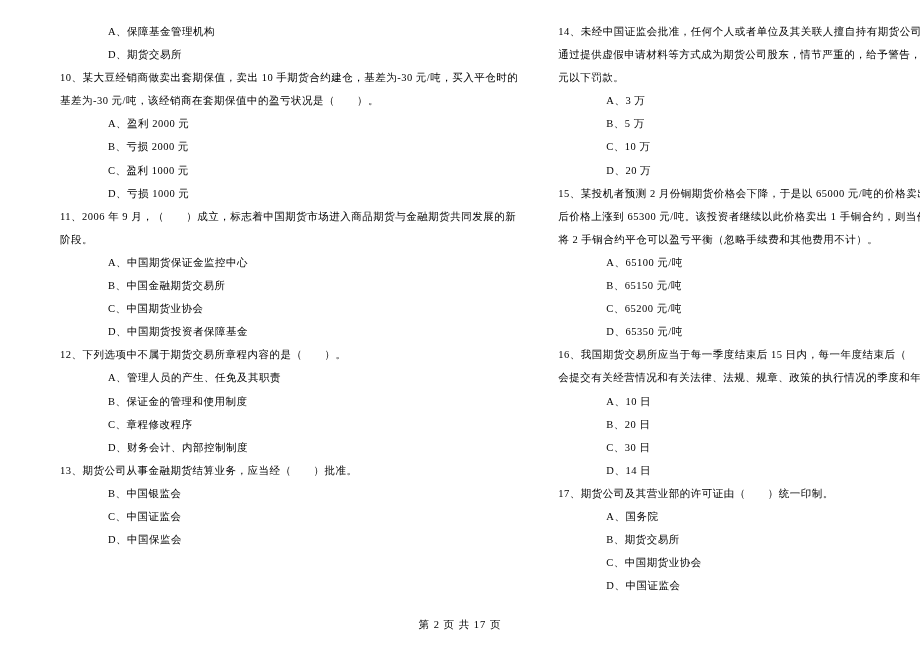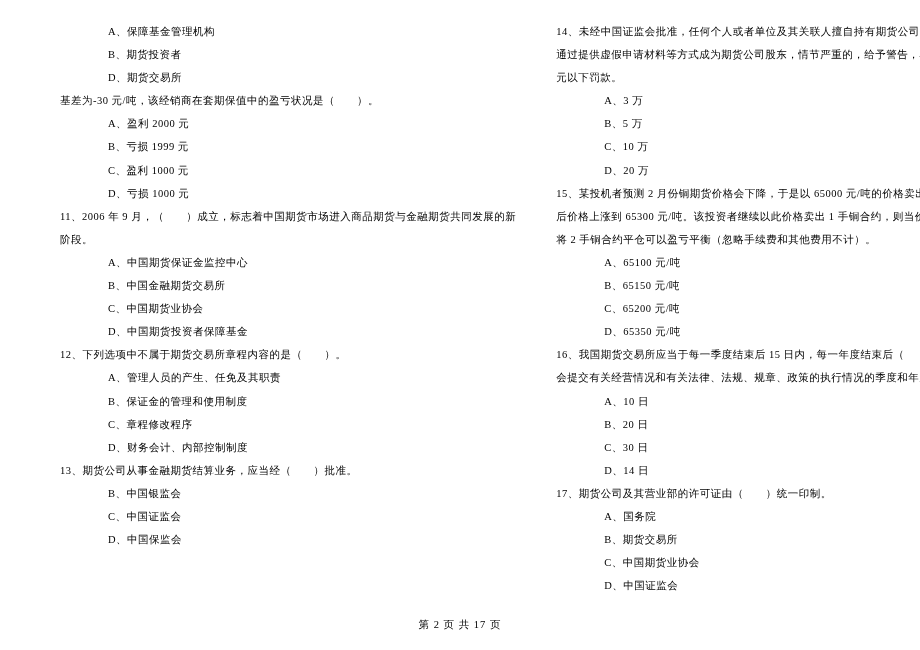--- a/index.html
+++ b/index.html
@@ -44,26 +44,26 @@
   }
 </style>
 </head>
 <body>
 
 <div class="page">
   <div class="columns">
 
     <div class="col">
       <div class="line indent-a">A、保障基金管理机构</div>
-      <div class="line indent-a">B、期货投资者</div>
       <div class="line indent-a">D、期货交易所</div>
 
+      <div class="line indent-q">10、某大豆经销商做卖出套期保值，卖出 10 手期货合约建仓，基差为-30 元/吨，买入平仓时的</div>
       <div class="line continuation">基差为-30 元/吨，该经销商在套期保值中的盈亏状况是（　　）。</div>
       <div class="line indent-a">A、盈利 2000 元</div>
-      <div class="line indent-a">B、亏损 1999 元</div>
+      <div class="line indent-a">B、亏损 2000 元</div>
       <div class="line indent-a">C、盈利 1000 元</div>
       <div class="line indent-a">D、亏损 1000 元</div>
 
       <div class="line indent-q">11、2006 年 9 月，（　　）成立，标志着中国期货市场进入商品期货与金融期货共同发展的新</div>
       <div class="line continuation">阶段。</div>
       <div class="line indent-a">A、中国期货保证金监控中心</div>
       <div class="line indent-a">B、中国金融期货交易所</div>
       <div class="line indent-a">C、中国期货业协会</div>
       <div class="line indent-a">D、中国期货投资者保障基金</div>
 

